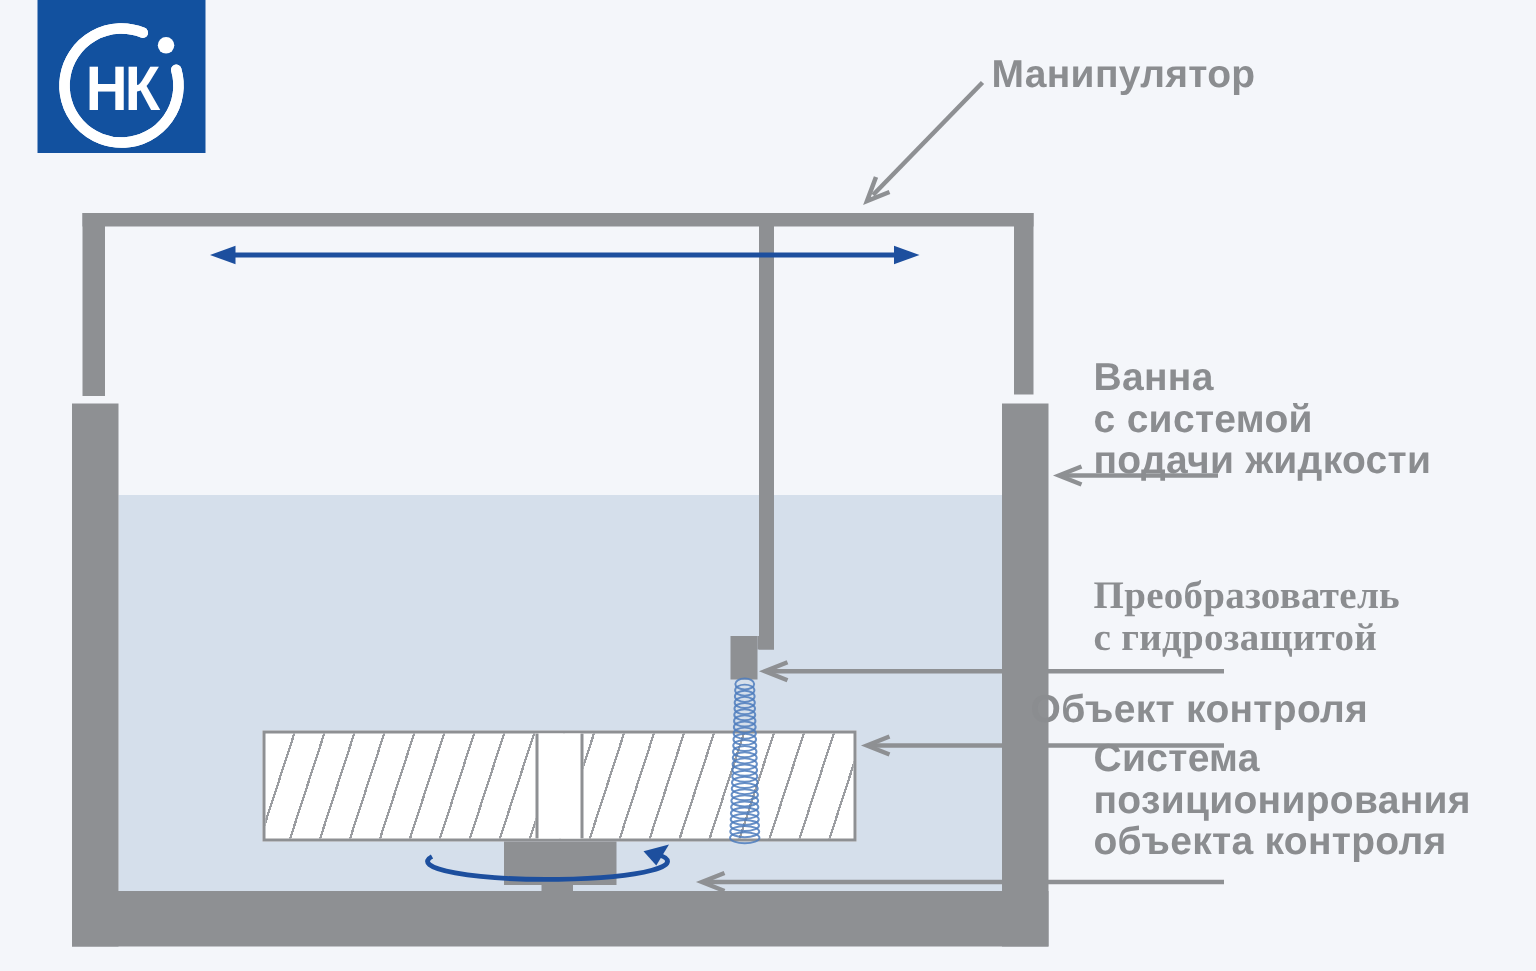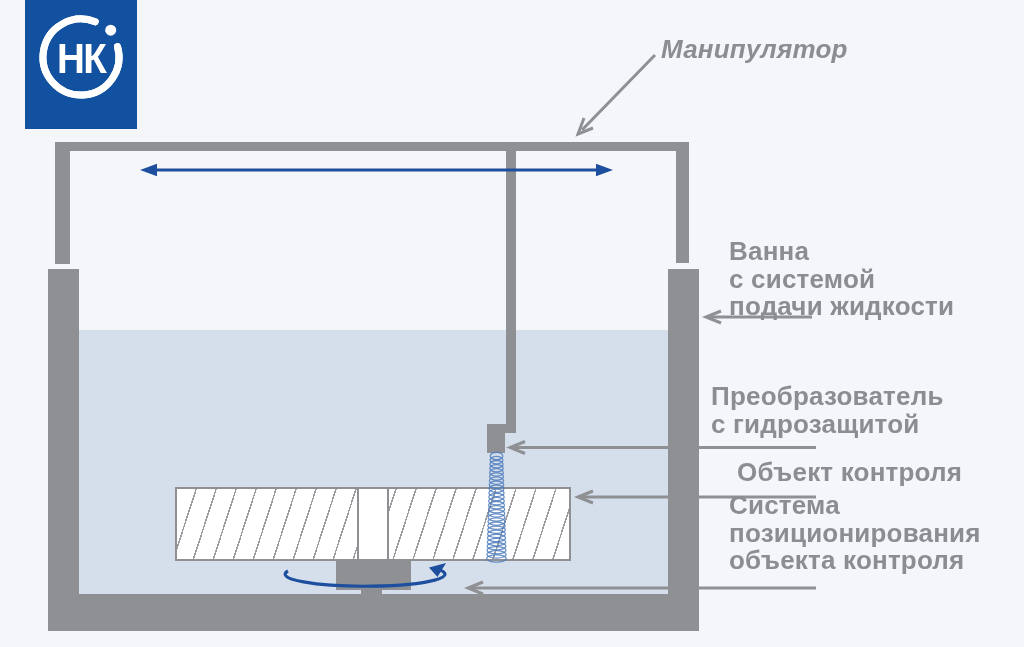--- a/index.html
+++ b/index.html
@@ -16,21 +16,21 @@
   html,body{width:1024px;height:647px;overflow:hidden;}
   body{
     font-family:"Liberation Sans","DejaVu Sans",sans-serif;
     background:var(--background);
     position:relative;
   }
   .abs{position:absolute;}
   .gray{background:var(--structure-gray);}
 
   
-  .logo{left:25px;top:0;width:112px;height:129px;background:var(--logo-blue);z-index:7;}
+  .logo{left:25px;top:0;width:112px;height:102px;background:var(--logo-blue);z-index:7;}
   .logo svg{position:absolute;left:0;top:0;}
   .logo-text{
     position:absolute;left:0;top:0;width:112px;height:111px;
     display:flex;align-items:center;justify-content:center;
     color:#fff;font-weight:bold;font-size:42px;letter-spacing:-2px;
     transform:scaleX(.92);padding-top:6px;
   }
 
   
   .top-bar{left:55px;top:142px;width:634px;height:9px;z-index:3;}
@@ -77,24 +77,24 @@
   .blue-fill{fill:var(--accent-blue);stroke:none;}
   .wave{stroke:var(--wave-blue);stroke-width:1.3;fill:none;opacity:.85;}
 
   
   .label{
     position:absolute;z-index:6;
     color:var(--label-gray);
     font-size:26px;line-height:27.5px;font-weight:bold;
     letter-spacing:.2px;white-space:pre-line;
   }
-  .lbl-manipulator{left:661px;top:36px;font-style:italic;}
+  .lbl-manipulator{left:661px;top:36px;}
   .lbl-bath{left:729px;top:238px;}
-  .lbl-transducer{left:711px;top:383px;}
-  .lbl-object{left:737px;top:459px;}
+  .lbl-transducer{left:729px;top:383px;font-family:Liberation Serif, serif;}
+  .lbl-object{left:687px;top:459px;}
   .lbl-positioner{left:729px;top:492px;}
 </style>
 </head>
 <body>
 
 <div class="abs logo">
   <svg width="112" height="111" viewBox="0 0 112 111">
     <path d="M 92.5 46.5 A 38 38 0 1 1 70.2 21.8" fill="none" stroke="#ffffff" stroke-width="7" stroke-linecap="round" transform="translate(-25,0) translate(25,0)"></path>
     <path d="M 92.5 46.5 A 38 38 0 1 1 70.2 21.8" fill="none" stroke="#ffffff" stroke-width="7" stroke-linecap="round"></path>
     <circle cx="85.7" cy="30.2" r="5.5" fill="#ffffff"></circle>

